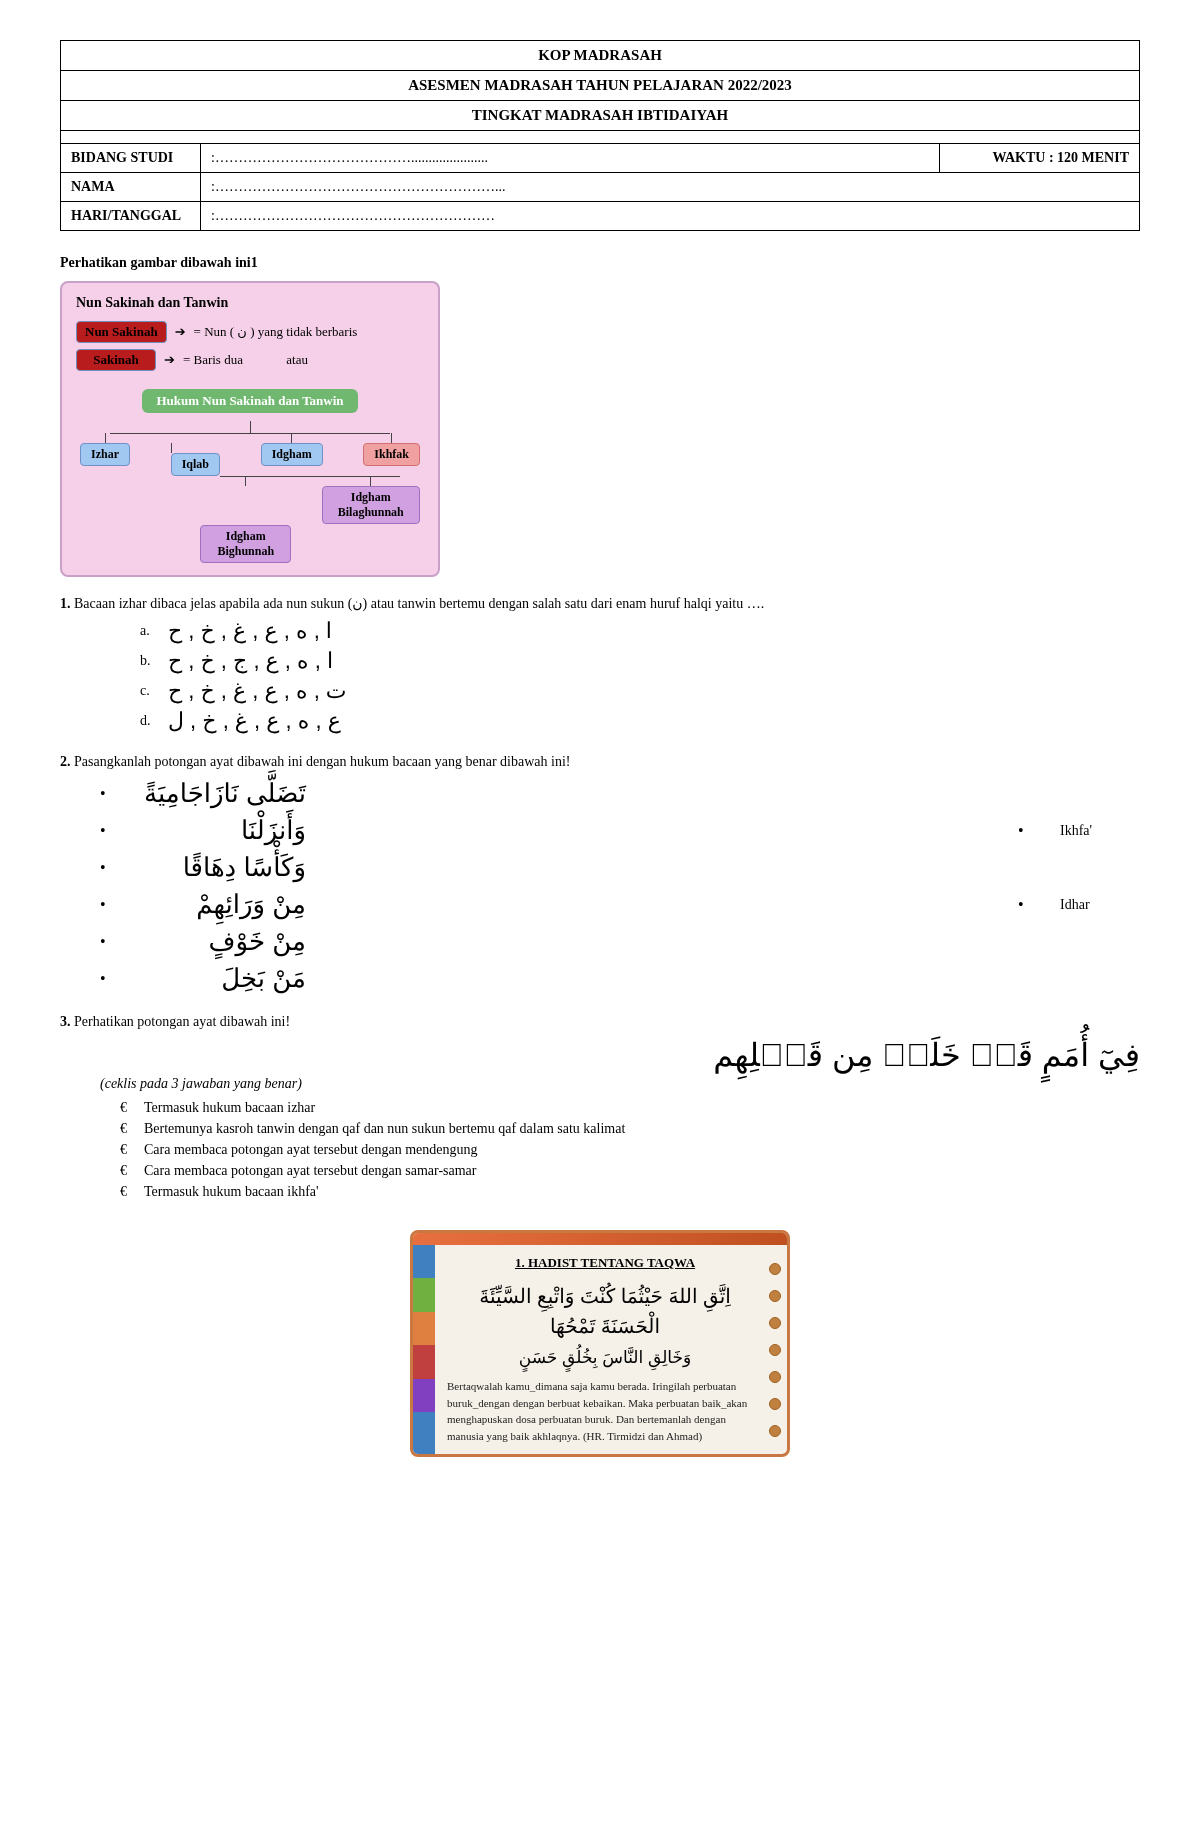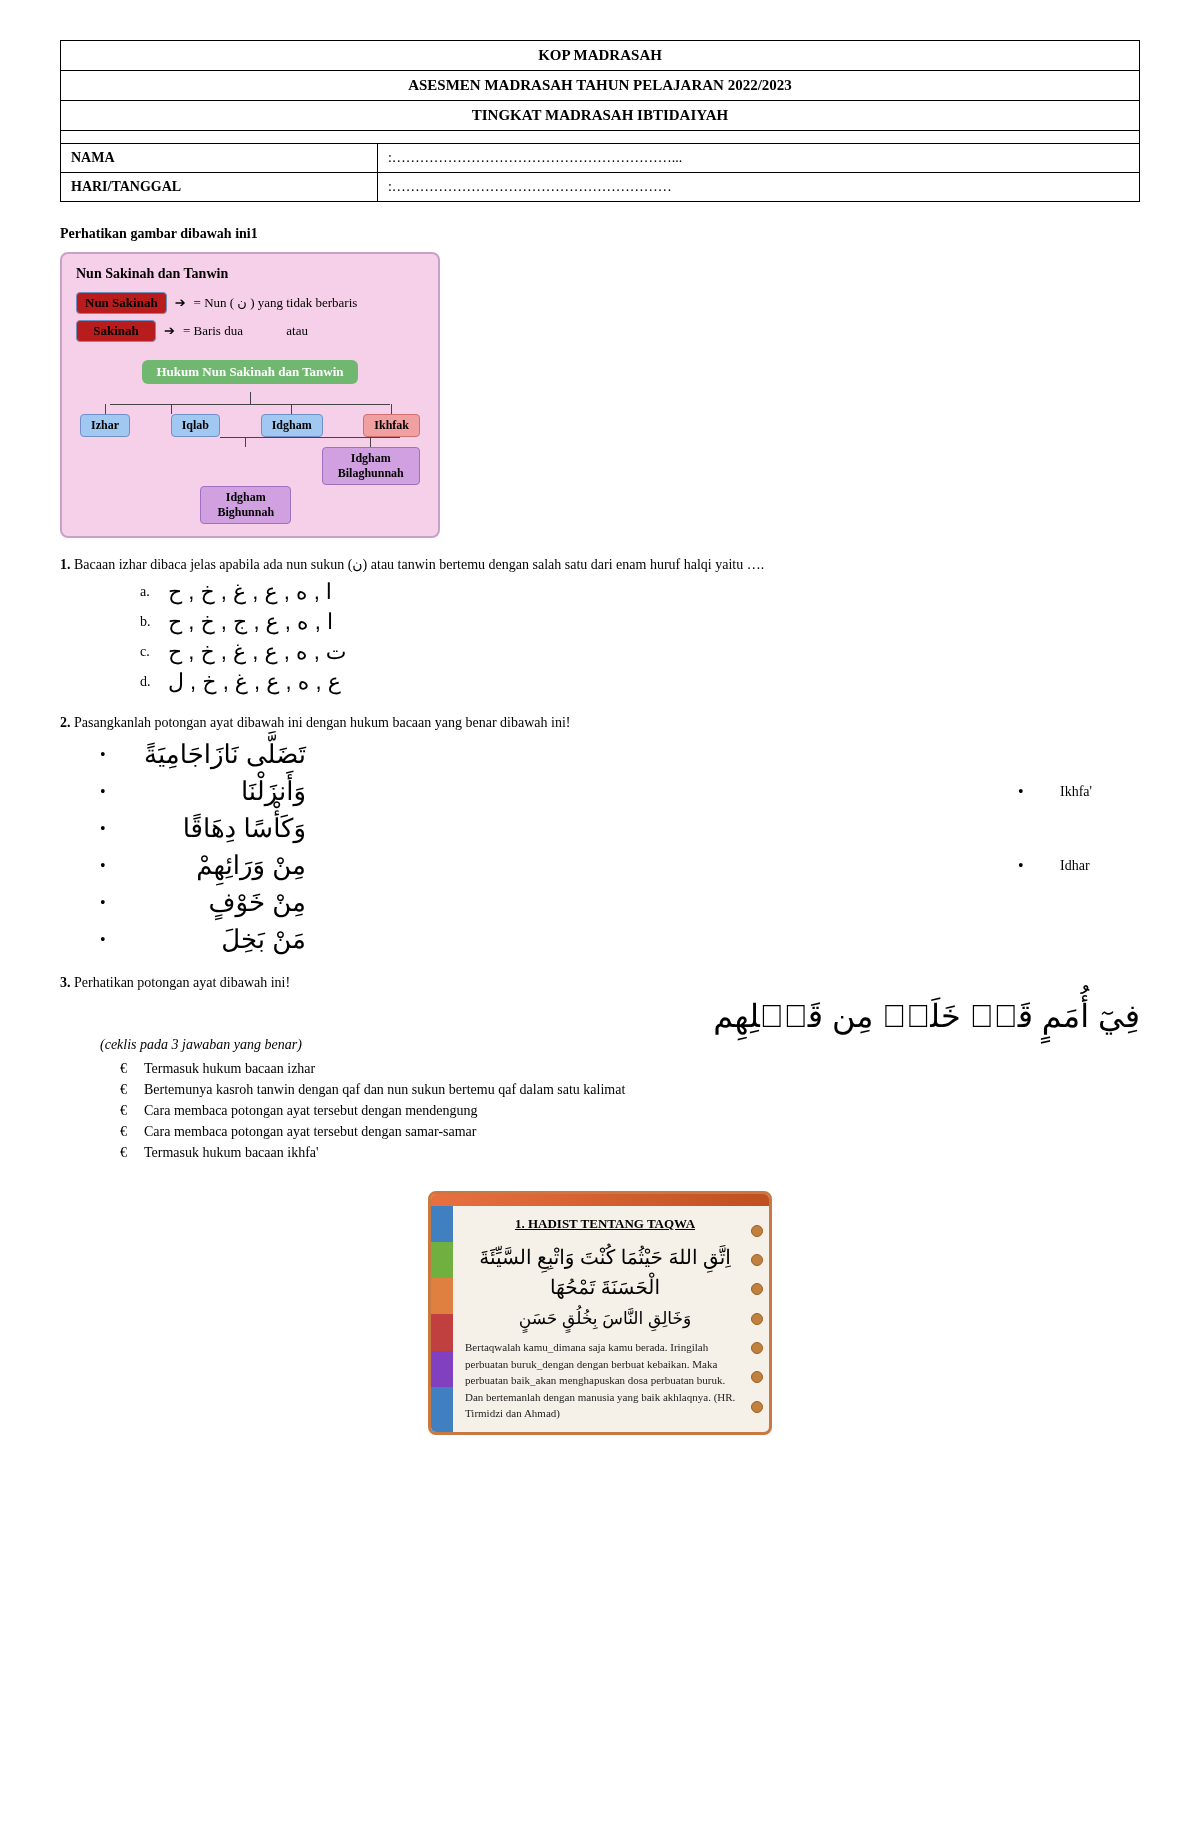--- a/index.html
+++ b/index.html
@@ -210,21 +210,21 @@
     
     .hadist-container {
       margin-top: 30px;
       display: flex;
       justify-content: center;
     }
     .hadist-box {
       border: 3px solid #c87840;
       background: #f5f0e8;
       border-radius: 8px;
-      width: 344px;
+      width: 380px;
       overflow: hidden;
       position: relative;
     }
     .hadist-top-decoration {
       background: linear-gradient(to right, #e87040, #c05020);
       height: 12px;
     }
     .hadist-number-title {
       font-weight: bold;
       font-size: 13px;
@@ -275,20 +275,25 @@
   <tr class="title-row">
     <td colspan="3">ASESMEN MADRASAH TAHUN PELAJARAN 2022/2023</td>
   </tr>
   <tr class="title-row">
     <td colspan="3">TINGKAT MADRASAH IBTIDAIYAH</td>
   </tr>
   <tr style="height:6px;">
         <td colspan="3" style="border:1px solid #000;"></td>
       </tr>
   <tr class="header-info-row">
+    <td style="font-weight:bold; width:140px;">BIDANG STUDI</td>
+    <td>:……………………………………......................</td>
+    <td class="waktu-cell" style="width:200px;">WAKTU  : 120 MENIT</td>
+  </tr>
+  <tr class="header-info-row">
     <td style="font-weight:bold;">NAMA</td>
     <td colspan="2">:……………………………………………………...</td>
   </tr>
   <tr class="header-info-row">
     <td style="font-weight:bold;">HARI/TANGGAL</td>
     <td colspan="2">:……………………………………………………</td>
   </tr>
 </tbody>
   </table>
 
@@ -312,21 +317,21 @@
   <div style="display:flex; flex-direction:column; align-items:center; margin-top:10px;">
     <div class="diagram-center-box">Hukum Nun Sakinah dan Tanwin</div>
     <div style="width:1px; height:12px; background:#444; margin:0 auto;"></div>
     <div style="display:flex; align-items:flex-start; gap:0; position:relative; width:340px; justify-content:space-between;">
 
       <div style="position:absolute; top:0; left:30px; right:30px; height:1px; background:#444;"></div>
       <div style="display:flex; flex-direction:column; align-items:center; margin-top:0;">
         <div style="width:1px; height:10px; background:#444;"></div>
         <div class="hukum-box">Izhar</div>
       </div>
-      <div style="display:flex; flex-direction:column; margin-top:0;">
+      <div style="display:flex; flex-direction:column; margin-top:10px;">
         <div style="width:1px; height:10px; background:#444;"></div>
         <div class="hukum-box">Iqlab</div>
       </div>
       <div style="display:flex; flex-direction:column; align-items:center; margin-top:0;">
         <div style="width:1px; height:10px; background:#444;"></div>
         <div class="hukum-box">Idgham</div>
       </div>
       <div style="display:flex; flex-direction:column; align-items:center; margin-top:0;">
         <div style="width:1px; height:10px; background:#444;"></div>
         <div class="hukum-box ikhfak">Ikhfak</div>

